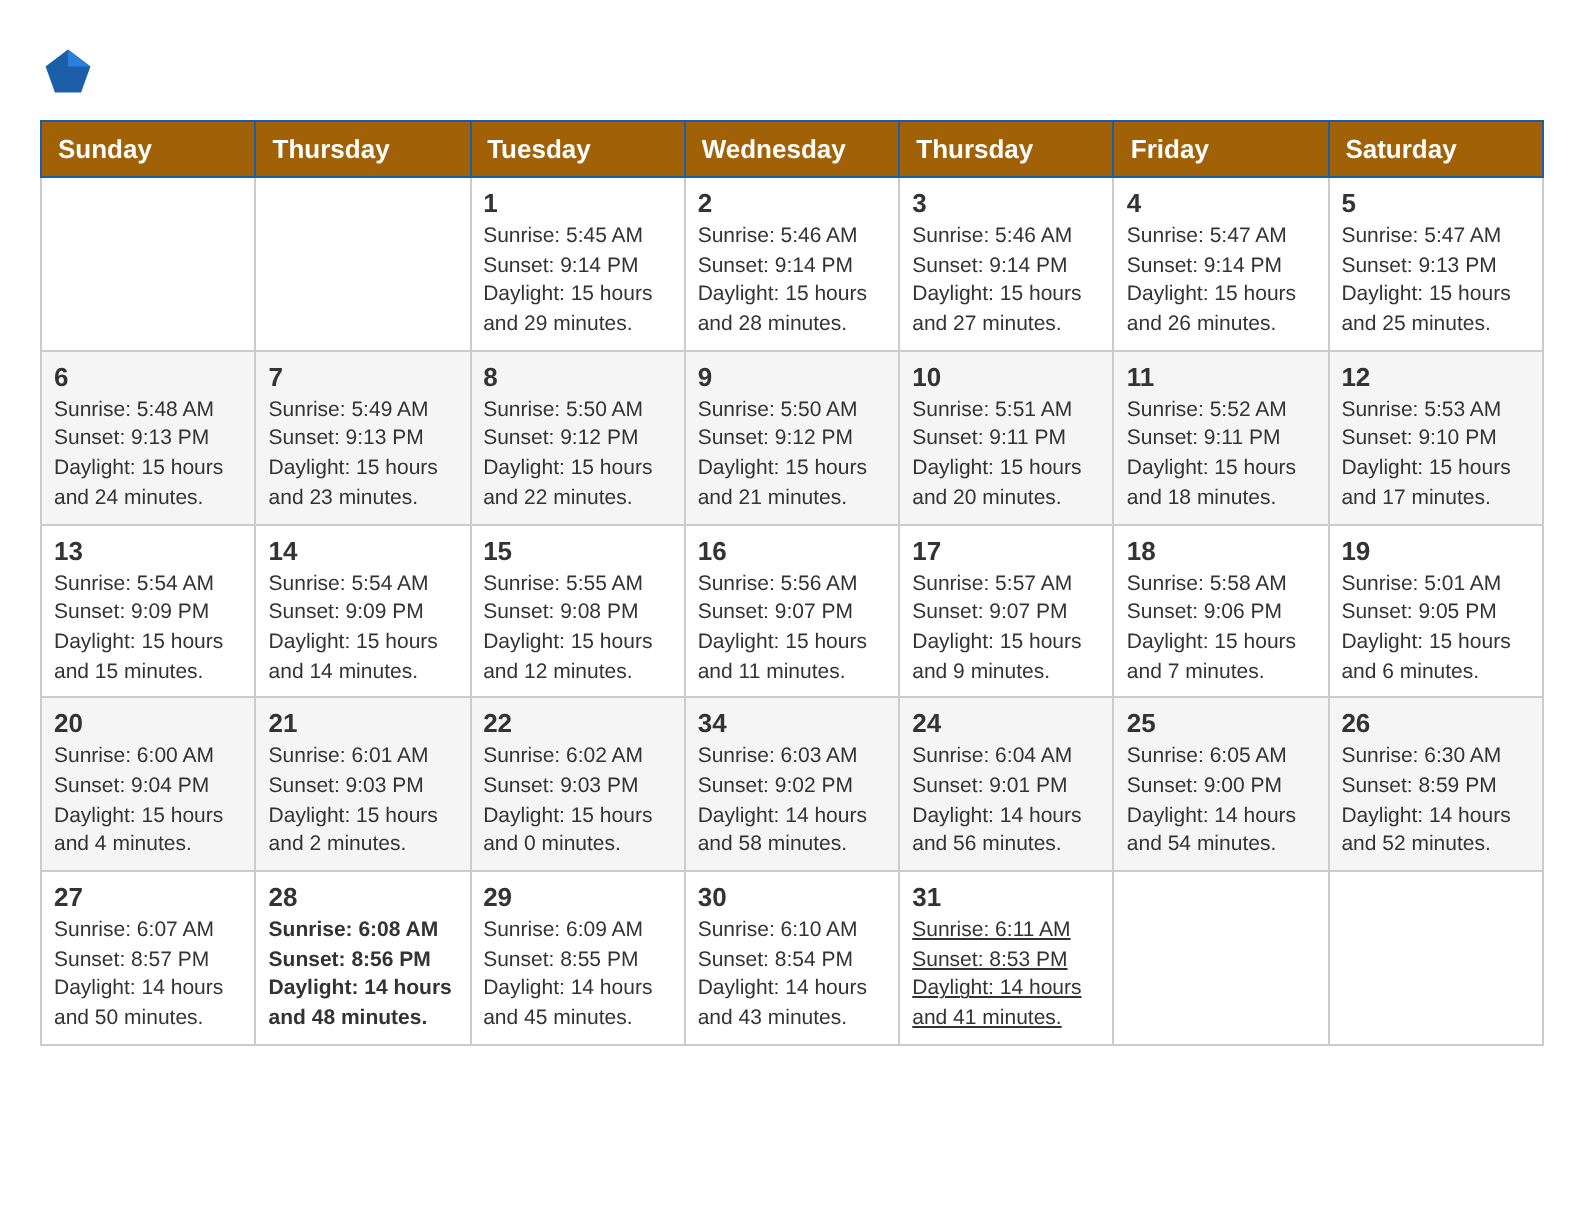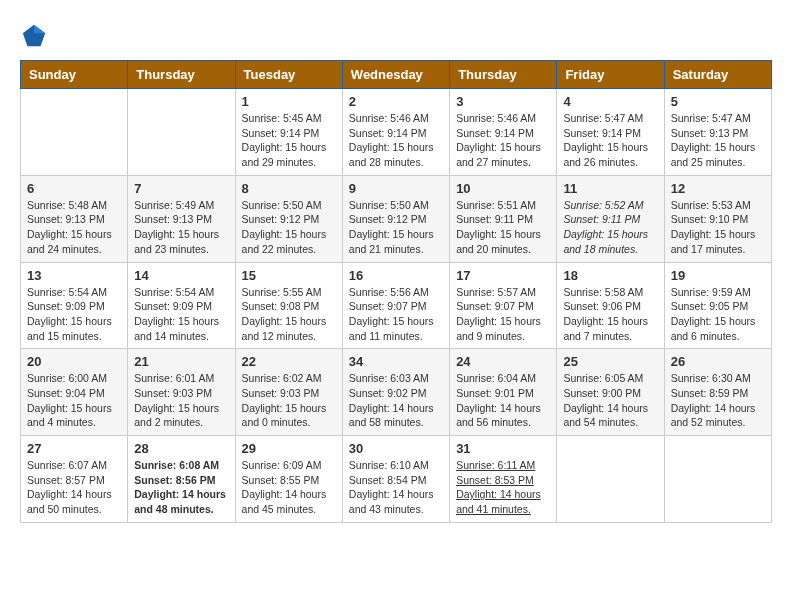--- a/index.html
+++ b/index.html
@@ -191,21 +191,21 @@
         </td>
         <td>
           <span class="day-num">10</span>
           <div class="cell-info" style="white-space: pre-line;">Sunrise: 5:51 AM
 Sunset: 9:11 PM
 Daylight: 15 hours
 and 20 minutes.</div>
         </td>
         <td>
           <span class="day-num">11</span>
-          <div class="cell-info" style="white-space: pre-line; font-style: italic;">Sunrise: 5:52 AM
+          <div class="cell-info" style="white-space: pre-line;">Sunrise: 5:52 AM
 Sunset: 9:11 PM
 Daylight: 15 hours
 and 18 minutes.</div>
         </td>
         <td>
           <span class="day-num">12</span>
           <div class="cell-info" style="white-space: pre-line;">Sunrise: 5:53 AM
 Sunset: 9:10 PM
 Daylight: 15 hours
 and 17 minutes.</div>
@@ -249,21 +249,21 @@
         </td>
         <td>
           <span class="day-num">18</span>
           <div class="cell-info" style="white-space: pre-line;">Sunrise: 5:58 AM
 Sunset: 9:06 PM
 Daylight: 15 hours
 and 7 minutes.</div>
         </td>
         <td>
           <span class="day-num">19</span>
-          <div class="cell-info" style="white-space: pre-line;">Sunrise: 9:59 AM
+          <div class="cell-info" style="white-space: pre-line;">Sunrise: 5:01 AM
 Sunset: 9:05 PM
 Daylight: 15 hours
 and 6 minutes.</div>
         </td>
       </tr>
       <tr>
         <td>
           <span class="day-num">20</span>
           <div class="cell-info" style="white-space: pre-line;">Sunrise: 6:00 AM
 Sunset: 9:04 PM

